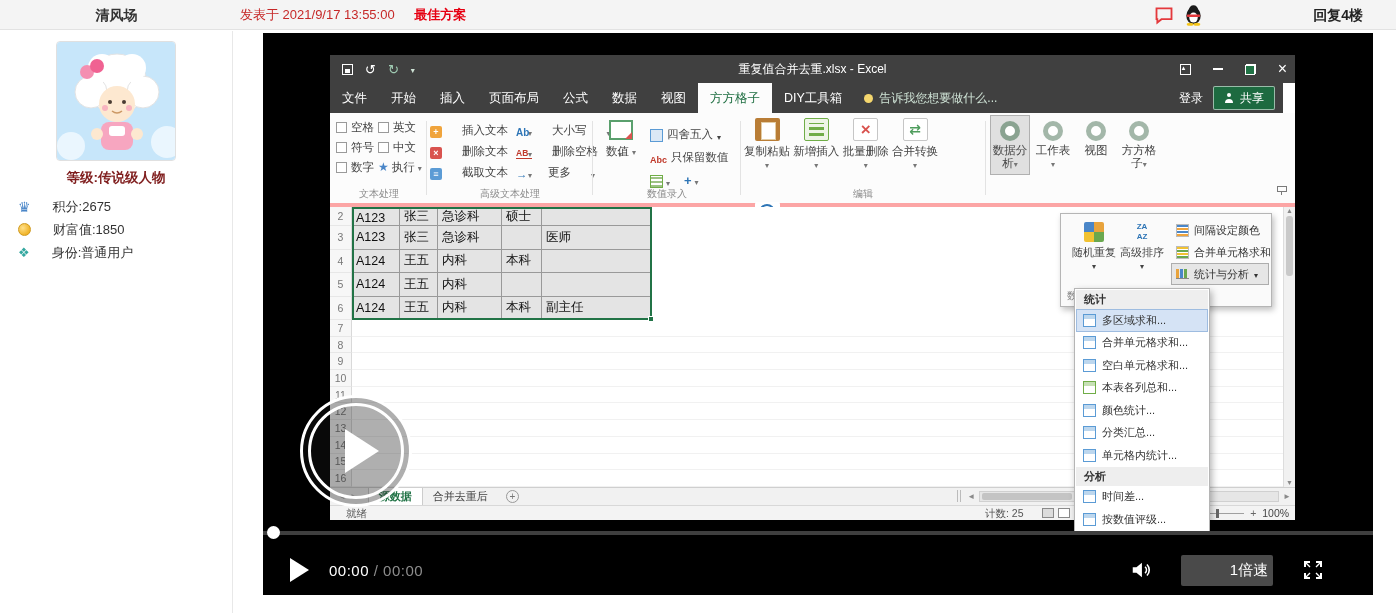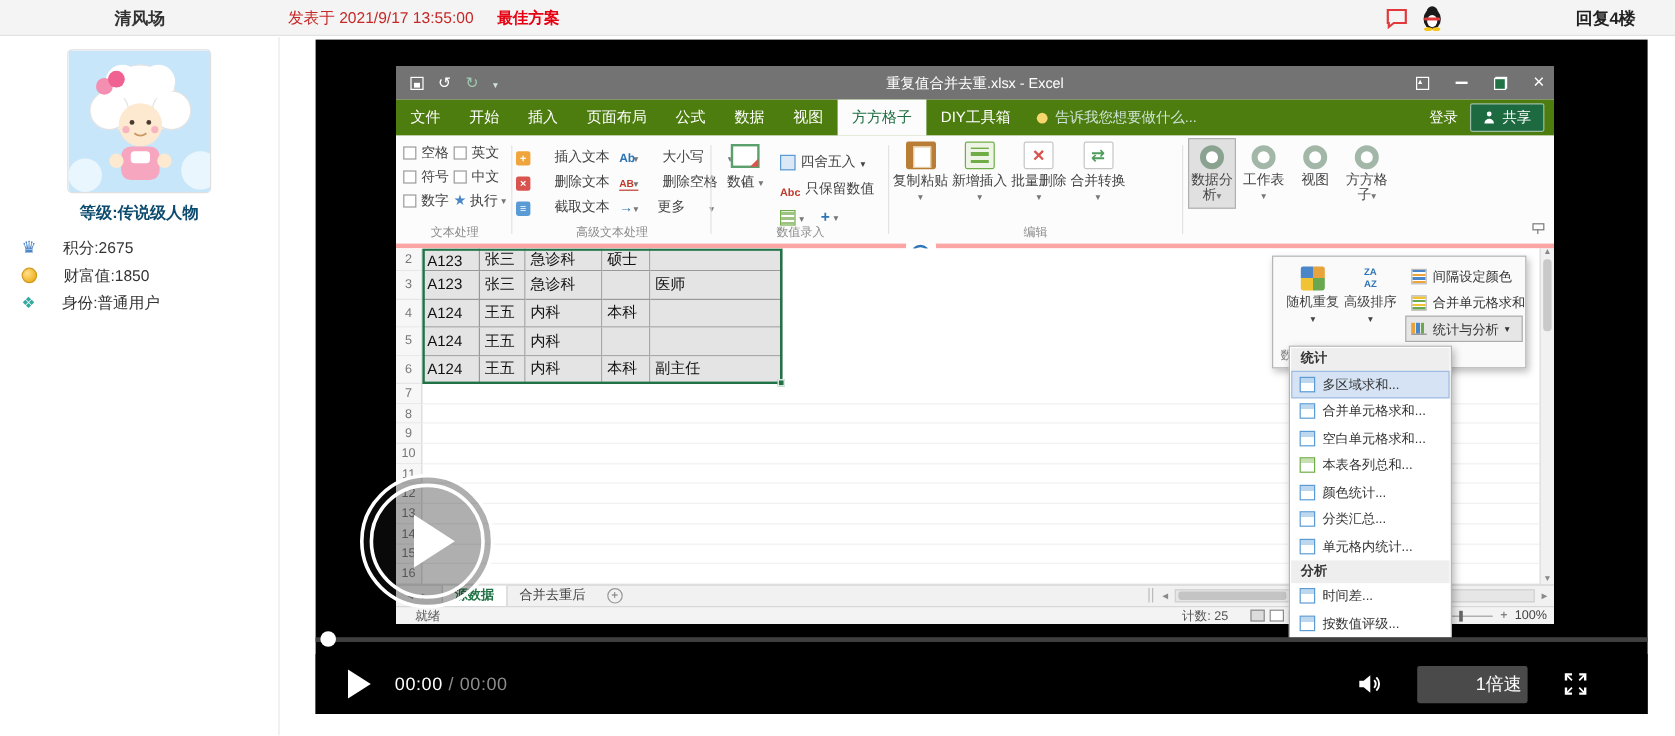--- a/index.html
+++ b/index.html
@@ -12,21 +12,21 @@
   .tb-meta { position:absolute; left:240px; top:0; height:30px; line-height:30px; font-size:13px; }
   .tb-posted { color:#c62828; }
   .tb-best { margin-left:16px; color:#e60012; font-weight:bold; }
   .tb-chat { position:absolute; right:222px; top:5px; width:20px; height:20px; cursor:pointer; }
   .tb-qq { position:absolute; right:192px; top:4px; width:21px; height:22px; cursor:pointer; }
   .tb-reply { position:absolute; right:33px; top:0; line-height:30px; font-weight:bold; font-size:14px; color:#222; cursor:pointer; }
 
   
   .sidebar { position:absolute; left:0; top:31px; width:233px; height:582px; background:#fff; border-right:1px solid #e8e8e8; }
   .avatar { position:absolute; left:56px; top:10px; width:120px; height:120px; border:1px solid #e0e0e0; border-radius:4px; overflow:hidden; }
-  .level { position:absolute; left:0; top:138px; width:100%; text-align:center; font-weight:bold; font-size:13.5px; color:#0c4a6e; }
+  .level { position:absolute; left:0; top:138px; width:100%; text-align:center; font-weight:bold; font-size:13.5px; color:#7f1d1d; }
   .stats { position:absolute; left:18px; top:164px; }
   .stat { height:23px; display:flex; align-items:center; gap:22px; font-size:13px; color:#333; }
   .ic-points::before { content:"♛"; color:#4a86c8; font-size:14px; }
   .ic-wealth { width:13px; height:13px; border-radius:50%; background:radial-gradient(circle at 35% 35%, #ffe08a, #f0b429 70%); border:1px solid #d09a1e; }
   .ic-id::before { content:"❖"; color:#35a8a0; font-size:13px; }
 
   
   .video { position:absolute; left:263px; top:33px; width:1110px; height:562px; background:#000; }
   .playbig { position:absolute; left:37px; top:362px; width:112px; height:112px; border:3px solid #fff; border-radius:50%; background:rgba(25,25,25,.35); z-index:40; cursor:pointer; }
   .playbig::before { content:""; position:absolute; left:5px; top:5px; right:5px; bottom:5px; border:3px solid #fff; border-radius:50%; }
@@ -37,39 +37,39 @@
   .cplay { margin-left:27px; width:0; height:0; border-left:19px solid #fff; border-top:12px solid transparent; border-bottom:12px solid transparent; cursor:pointer; }
   .ctime { margin-left:20px; font-size:15px; color:#fff; letter-spacing:.5px; }
   .ctime .dim { color:#8d8d8d; }
   .cright { margin-left:auto; display:flex; align-items:center; gap:28px; margin-right:48px; }
   .cvol { width:24px; height:22px; cursor:pointer; }
   .cspeed { min-width:92px; height:31px; background:#4a4a4a; color:#fff; font-size:15px; display:flex; align-items:center; justify-content:center; border-radius:2px; cursor:pointer;padding-left:44px; }
   .cfull { width:24px; height:24px; cursor:pointer; }
 
   
   .xl { position:absolute; left:67px; top:22px; width:965px; height:465px; background:#fff; font-size:12px; }
-  .xl-titlebar { position:absolute; left:0; top:0; right:0; height:28px; background:#737373; }
+  .xl-titlebar { position:absolute; left:0; top:0; right:0; height:28px; background:#404040; }
   .qat { position:absolute; left:12px; top:0; height:28px; display:flex; align-items:center; gap:12px; color:#fff; }
   .i-save { width:11px; height:11px; border:1px solid #fff; position:relative; }
   .i-save::after { content:""; position:absolute; left:2px; bottom:1px; width:5px; height:4px; background:#fff; }
   .i-undo::before { content:"↺"; font-size:13px; color:#fff; }
   .i-redo::before { content:"↻"; font-size:13px; color:#9fcab2; }
   .car::before { content:"▾"; font-size:8px; color:inherit; }
   .qat .car { color:#cfe3d6; }
   .xl-titletext { position:absolute; left:0; top:0; width:100%; height:28px; line-height:28px; text-align:center; color:#fff; font-size:12px; }
   .winbtns { position:absolute; right:8px; top:0; height:28px; display:flex; align-items:center; gap:22px; z-index:2; }
   .i-ribopt { width:11px; height:11px; border:1px solid #fff; position:relative; cursor:pointer; }
   .i-ribopt::after { content:"▴"; position:absolute; left:1px; top:-1px; font-size:7px; color:#fff; }
   .i-min { width:10px; height:2px; background:#fff; cursor:pointer; }
   .i-restore { width:11px; height:11px; position:relative; cursor:pointer; }
   .i-restore::before { content:""; position:absolute; right:0; top:0; width:8px; height:8px; border:1px solid #fff; }
   .i-restore::after { content:""; position:absolute; left:0; bottom:0; width:8px; height:8px; border:1px solid #fff; background:#217346; }
   .i-close { color:#fff; font-size:16px; line-height:16px; cursor:pointer; }
 
-  .xl-menubar { position:absolute; left:0; top:28px; right:0; height:30px; background:#4d7c0f; display:flex; align-items:stretch; }
+  .xl-menubar { position:absolute; left:0; top:28px; right:12px; height:30px; background:#404040; display:flex; align-items:stretch; }
   .mtab { height:30px; line-height:30px; padding:0 12px; color:#fff; font-size:12.5px; cursor:pointer; white-space:nowrap; }
   .mtab.active { background:#fcfcfc; color:#1e6e41; }
   .tellme { display:flex; align-items:center; gap:6px; margin-left:10px; color:#cfe3d6; font-size:12px; white-space:nowrap; cursor:pointer; }
   .bulb { width:9px; height:9px; border-radius:50%; background:#f5d76e; }
   .mright { margin-left:auto; display:flex; align-items:center; gap:10px; padding-right:8px; }
   .login { color:#fff; font-size:12px; cursor:pointer; white-space:nowrap; }
   .share { display:flex; align-items:center; gap:6px; height:24px; padding:0 10px; border:1px solid rgba(255,255,255,.55); background:#1d6a40; border-radius:2px; color:#fff; font-size:12px; cursor:pointer; white-space:nowrap; }
   .i-person { width:10px; height:10px; position:relative; }
   .i-person::before { content:""; position:absolute; left:3px; top:0; width:4px; height:4px; border-radius:50%; background:#fff; }
   .i-person::after { content:""; position:absolute; left:1px; bottom:0; width:8px; height:4px; border-radius:4px 4px 0 0; background:#fff; }

